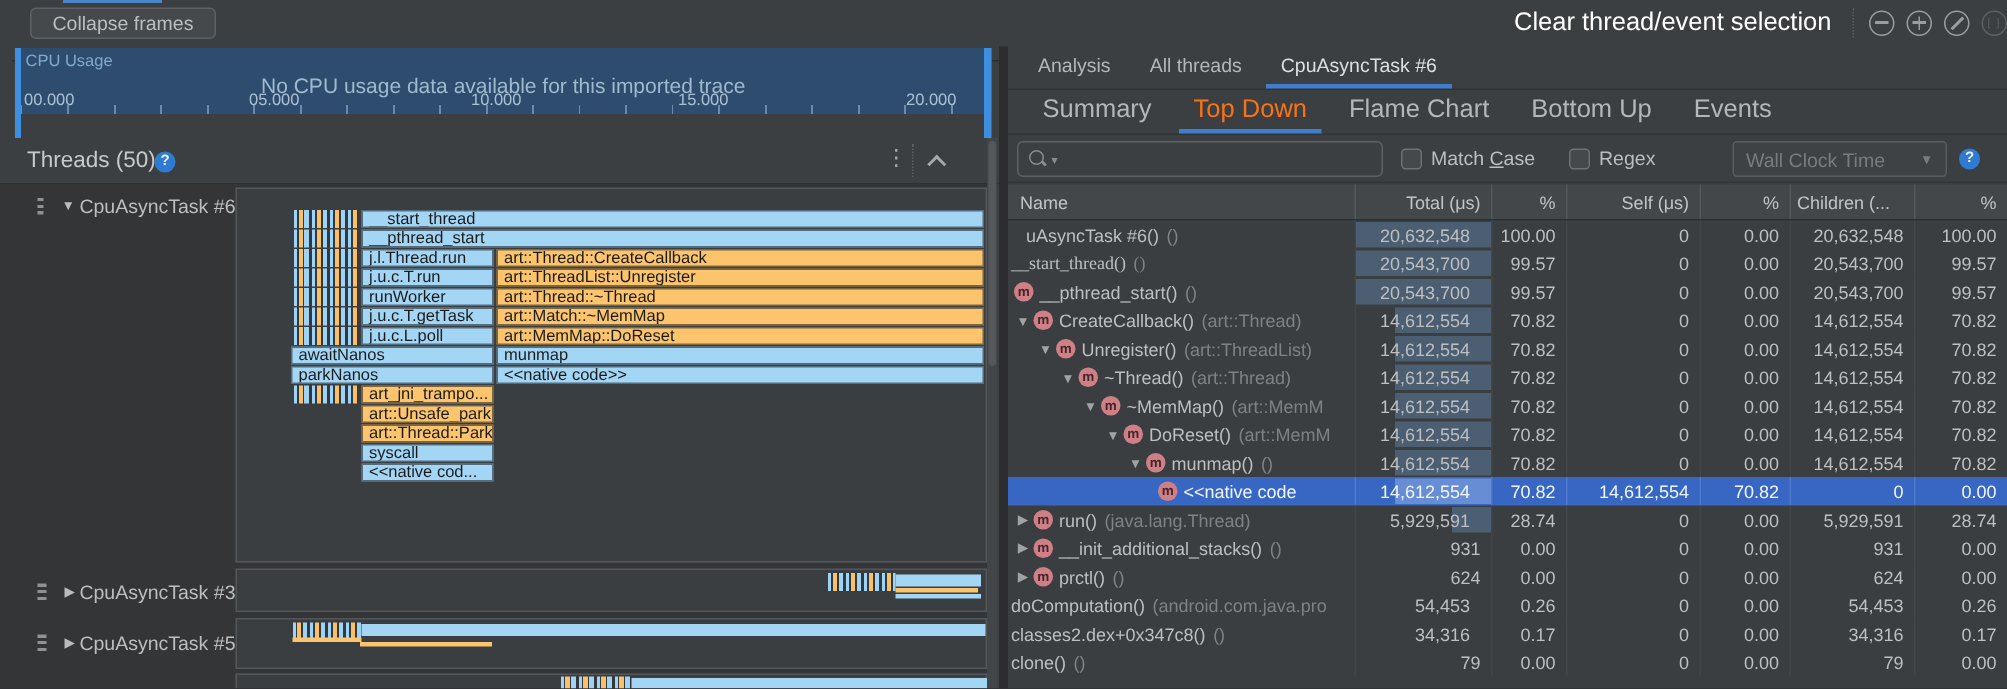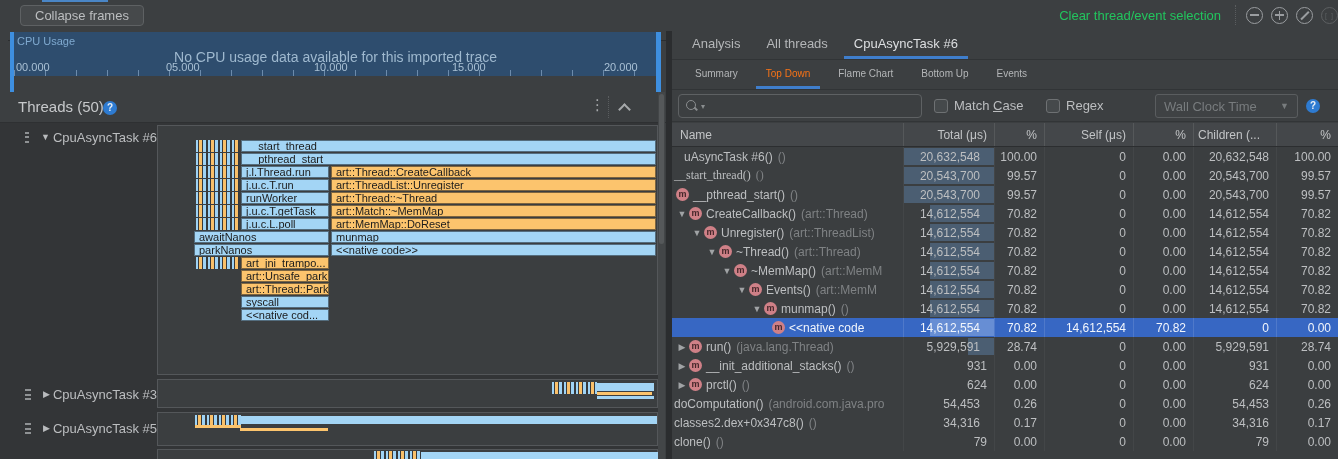--- a/index.html
+++ b/index.html
@@ -6,21 +6,21 @@
   *{box-sizing:border-box;}
   .app{position:relative;width:1338px;height:459px;background:#3c3f41;overflow:hidden;
        font-family:"Liberation Sans","DejaVu Sans",sans-serif;color:#bbbdbf;font-size:12px;}
 
   
   .toolbar{position:absolute;left:8px;top:0;width:1338px;height:41px;background:#3c3f41;border-bottom:1px solid #2c2e30;}
   .tab-sliver{position:absolute;left:34px;top:0;width:66px;height:2px;background:#4a86c7;}
   .btn-collapse{position:absolute;left:12px;top:5px;height:21px;padding:0 14px;background:#46494b;
       border:1px solid #5e6163;border-radius:4px;color:#bcbec0;font-size:13px;line-height:19px;}
   .toolbar-right{position:absolute;right:8px;top:0;height:30px;display:flex;align-items:center;gap:8px;}
-  .link-clear{color:#22c55e;font-size:13px;margin-right:4px;cursor:pointer;text-align:right;}
+  .link-clear{color:#ffffff;font-size:17px;margin-right:4px;cursor:pointer;text-align:right;}
   .tool-sep{width:1px;height:20px;border-left:1px dotted #5a5d5f;margin:0 2px;}
   .circ{width:17px;height:17px;border-radius:50%;border:1.6px solid #9a9da0;color:#9a9da0;position:relative;
         display:inline-flex;align-items:center;justify-content:center;font-size:13px;line-height:1;cursor:pointer;}
   .circ.dim{border-color:#5d6062;color:#5d6062;}
   .circ .bar{width:9px;height:1.6px;background:#9a9da0;}
   .circ .plus2{position:absolute;width:9px;height:1.6px;background:#9a9da0;}
   .circ .plus1{position:absolute;width:1.6px;height:9px;background:#9a9da0;}
   .circ .slash{position:absolute;width:1.6px;height:11px;background:#9a9da0;transform:rotate(45deg);}
   .circ .brk{font-size:7px;letter-spacing:1px;}
 
@@ -66,21 +66,21 @@
      background:repeating-linear-gradient(90deg,#9fd3f5 0 2px,#35383a 2px 3px,#f9c06a 3px 6px,#35383a 6px 7px,#9fd3f5 7px 10px,#35383a 10px 12px);}
   .mini{position:absolute;}
 
   
   .right{position:absolute;left:672px;top:31px;width:666px;height:428px;background:#3c3f41;}
   .panel-divider{position:absolute;left:666px;top:31px;width:6px;height:428px;background:#2b2d2f;}
   .rtabs{position:absolute;left:0;top:0;width:666px;height:29px;border-bottom:1px solid #313436;display:flex;align-items:stretch;padding-left:10px;}
   .rtab{display:flex;align-items:center;padding:0 10px;font-size:13px;color:#b4b6b8;cursor:pointer;border-bottom:3px solid transparent;margin-right:6px;}
   .rtab.active{color:#dddfe1;border-bottom-color:#3f7ecc;}
   .rsubtabs{position:absolute;left:0;top:29px;width:666px;height:30px;border-bottom:1px solid #313436;display:flex;align-items:stretch;padding-left:13px;}
-  .rsub{display:flex;align-items:center;padding:0 10px;margin-right:8px;font-size:10px;color:#b4b6b8;cursor:pointer;border-bottom:3px solid transparent;}
+  .rsub{display:flex;align-items:center;padding:0 10px;margin-right:8px;font-size:17px;color:#b4b6b8;cursor:pointer;border-bottom:3px solid transparent;}
   .rsub.active{color:#f97316;border-bottom-color:#3f7ecc;}
 
   .searchrow{position:absolute;left:0;top:59px;width:666px;height:32px;border-bottom:1px solid #323537;}
   .searchbox{position:absolute;left:6px;top:4px;width:244px;height:24px;border:1px solid #5e6163;border-radius:4px;
              background:#3c3f41;display:flex;align-items:center;padding:0 6px;}
   .searchbox input{flex:1;background:transparent;border:none;outline:none;color:#d0d2d4;font-size:12px;font-family:inherit;}
   .mag{width:14px;height:14px;position:relative;margin-right:2px;}
   .mag::before{content:"";position:absolute;left:1px;top:1px;width:8px;height:8px;border:1.5px solid #8a8d8f;border-radius:50%;}
   .mag::after{content:"";position:absolute;left:9px;top:9px;width:4px;height:1.5px;background:#8a8d8f;transform:rotate(45deg);}
   .magcaret{font-size:8px;color:#8a8d8f;margin-right:4px;}
@@ -395,21 +395,21 @@
             <div class="cell cnum c2">70.82</div>
             <div class="cell cnum c3">0</div>
             <div class="cell cnum c4">0.00</div>
             <div class="cell cnum c5">14,612,554</div>
             <div class="cell cnum c6">70.82</div>
           </div>
           <div class="trow">
             <div class="cell c0" style="padding-left: 63px;">
               <span class="nm-chev">▼</span>
               <span class="micon">m</span>
-              <span>Events()</span>
+              <span>DoReset()</span>
               <span class="sfx">(art::MemM</span>
             </div>
             <div class="cell cnum c1">
               <div class="fillbar" style="width: 70.82%;"></div>
               <div class="cellwrap">14,612,554</div>
             </div>
             <div class="cell cnum c2">70.82</div>
             <div class="cell cnum c3">0</div>
             <div class="cell cnum c4">0.00</div>
             <div class="cell cnum c5">14,612,554</div>

